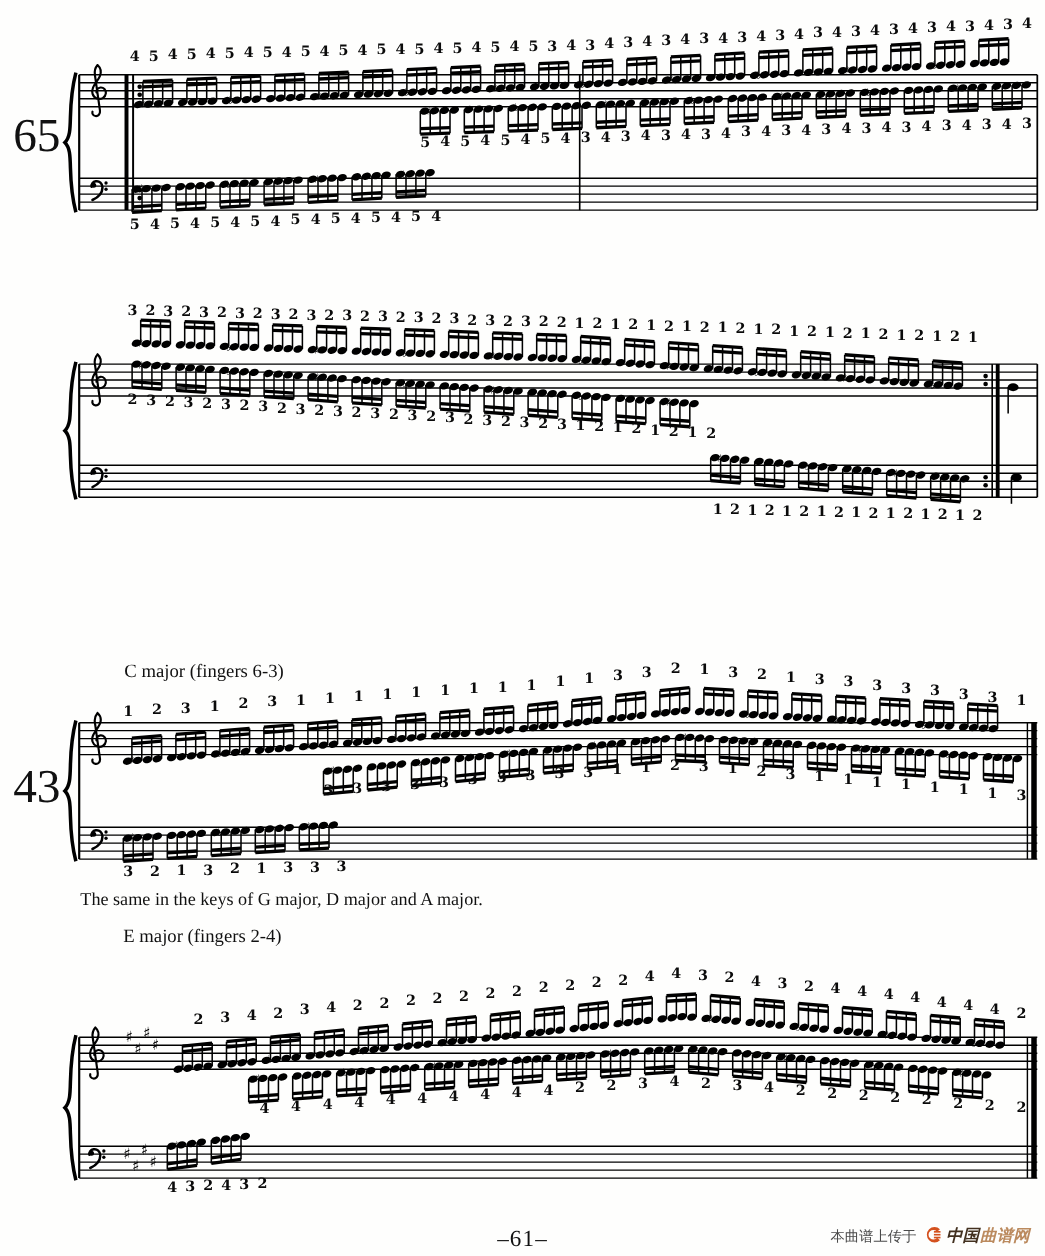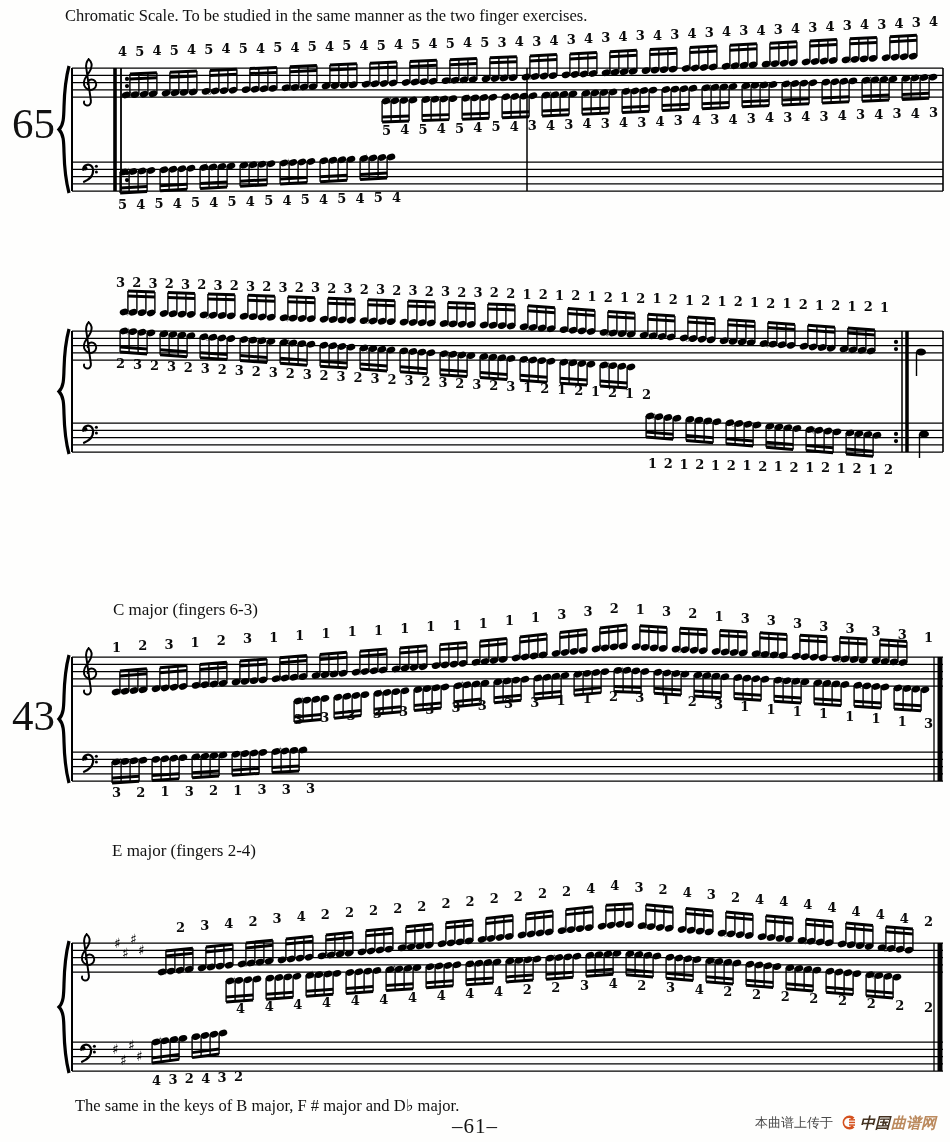--- a/index.html
+++ b/index.html
@@ -2130,33 +2130,32 @@
       <span class="fing" style="left: 895.333px; top: 998.781px;">2</span>
       <span class="fing" style="left: 924px; top: 1001px;">2</span>
       <span class="fing" style="left: 152px; top: 1074px;">4</span>
       <span class="fing" style="left: 168.4px; top: 1073.2px;">3</span>
       <span class="fing" style="left: 184.8px; top: 1072.4px;">2</span>
       <span class="fing" style="left: 201.2px; top: 1071.6px;">4</span>
       <span class="fing" style="left: 217.6px; top: 1070.8px;">3</span>
       <span class="fing" style="left: 234px; top: 1070px;">2</span>
     </div>
 
-  <div class="txt" style="left:65px;top:6px;font-size:16.5px">Chromatic Scale. To be studied in the same manner as the two finger exercises.</div>
 
   <div class="exnum" style="left:12px;top:102px">65</div>
 
 
   <div class="txt" style="left:113px;top:600px;font-size:17px">C major (fingers 6-3)</div>
 
   <div class="exnum" style="left:12px;top:694px">43</div>
 
+  <div class="txt" style="left:73px;top:808px;font-size:16.5px">The same in the keys of G major, D major and A major.</div>
 
   <div class="txt" style="left:112px;top:841px;font-size:17px">E major (fingers 2-4)</div>
 
-  <div class="txt" style="left:75px;top:1096px;font-size:16.5px">The same in the keys of B major, F # major and D♭ major.</div>
 
   <div class="txt" id="pageno">–61–</div>
 
   <div id="wm">
     <span class="wm-prefix">本曲谱上传于</span>
     <span class="wm-logo">
       <svg width="17" height="17" viewBox="0 0 17 17">
         <path d="M14.5 3.5 A7 7 0 1 0 14.5 13.5 L12 11.2 A4.4 4.4 0 1 1 12 5.8 Z" fill="#d4511e"></path>
         <rect x="9" y="5.1" width="6" height="1.5" fill="#d4511e"></rect>
         <rect x="9" y="7.7" width="6" height="1.5" fill="#d4511e"></rect>

